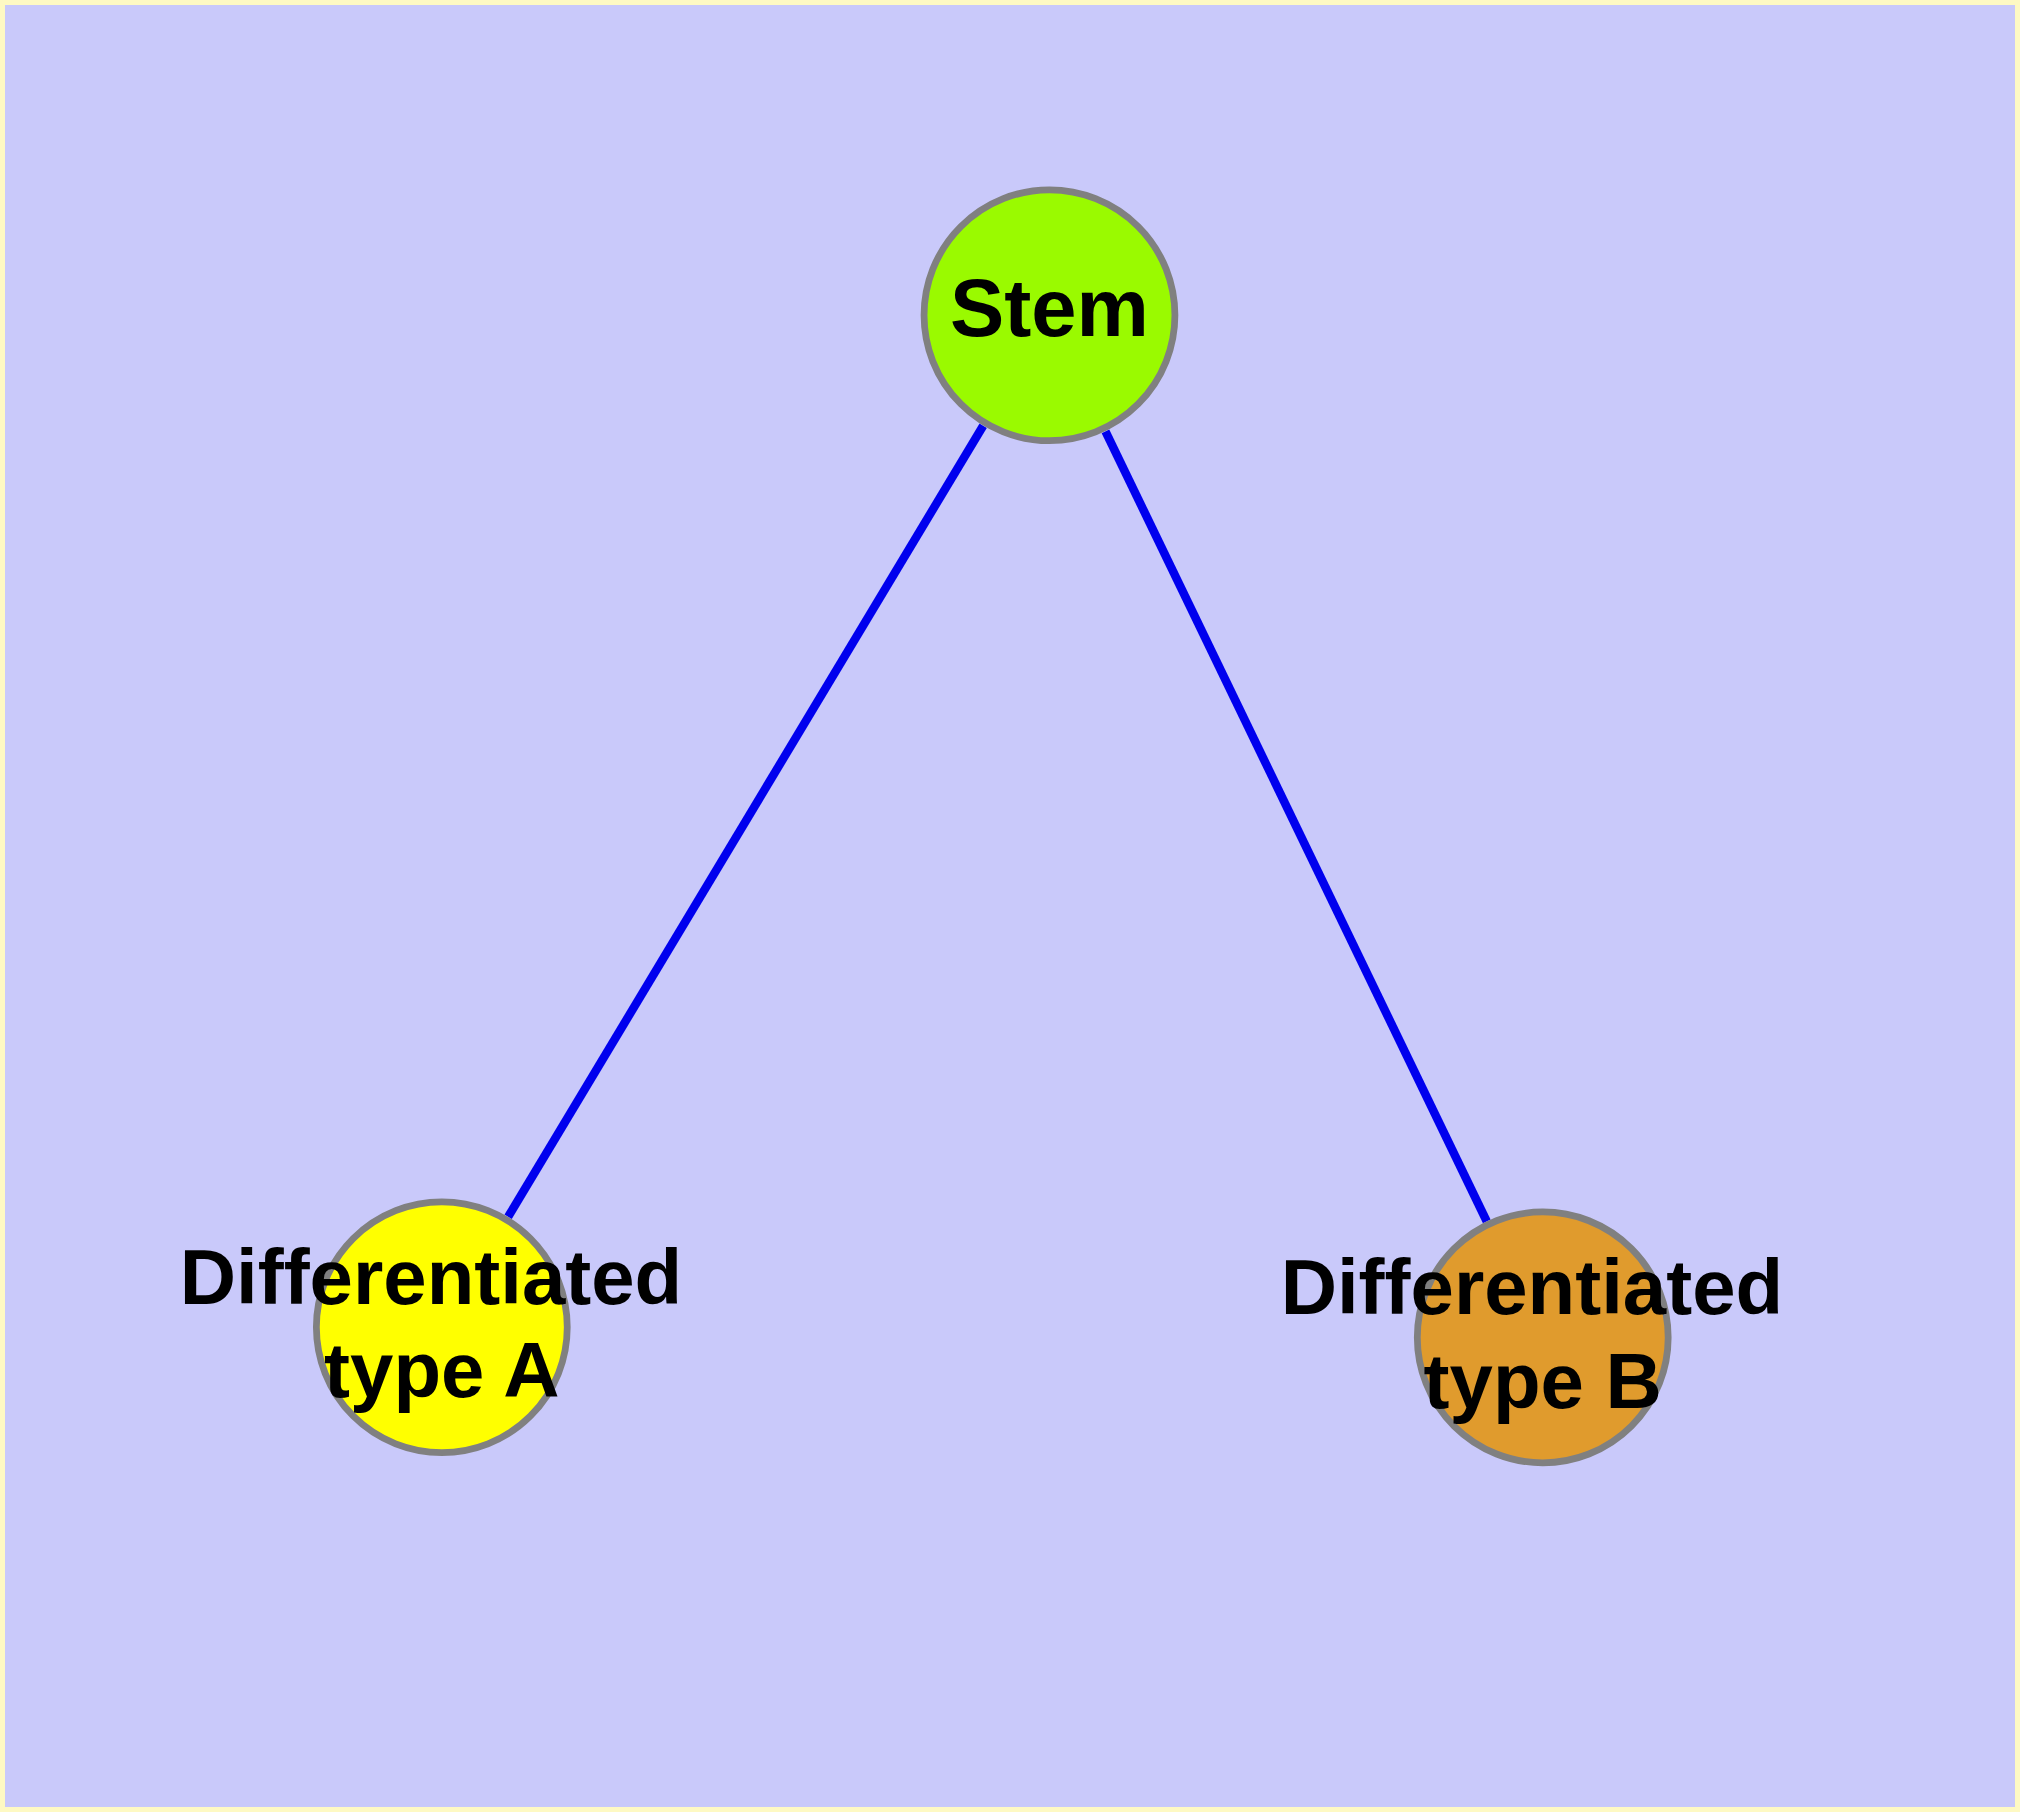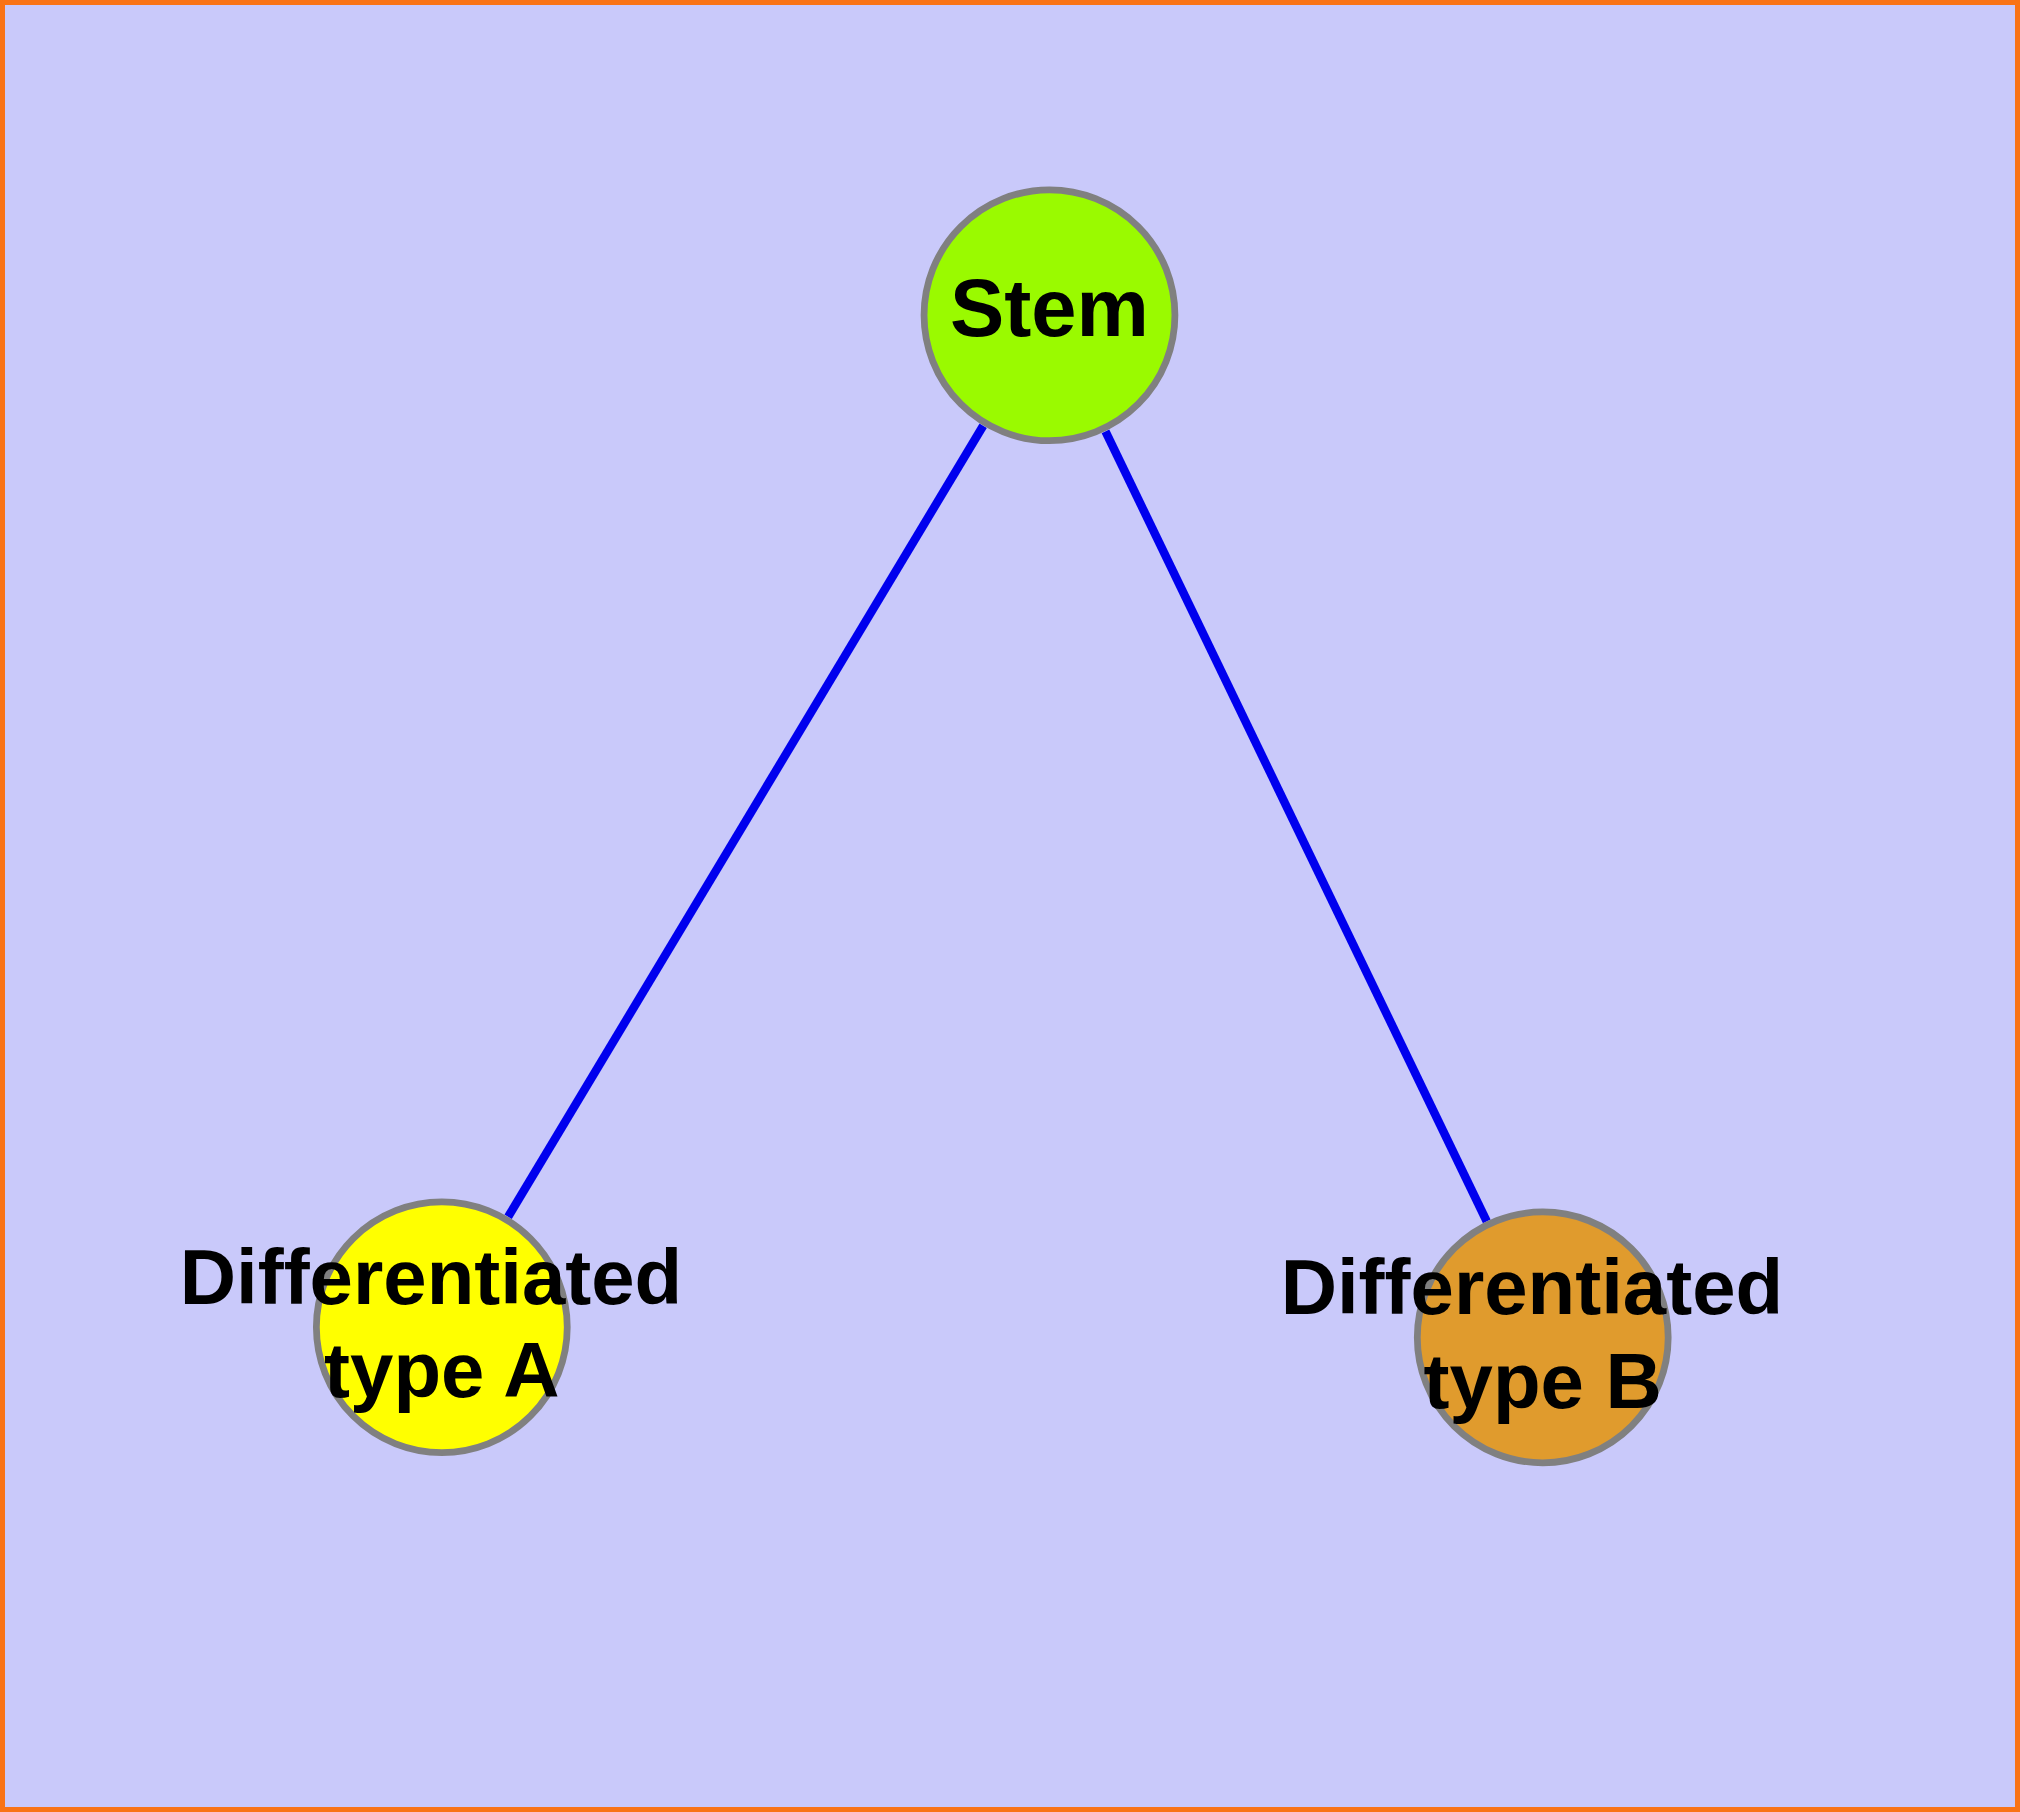--- a/index.html
+++ b/index.html
@@ -4,21 +4,21 @@
 <style>
   html, body {
     margin: 0;
     padding: 0;
     background: #ffffff;
   }
   #stage {
     position: relative;
     width: 2021px;
     height: 1812px;
-    background: #f97316;
+    background: #fef9c3;
     overflow: hidden;
     font-family: "Liberation Sans", sans-serif;
   }
   #canvas-bg {
     position: absolute;
     left: 5.1px;
     top: 5.1px;
     width: 2010px;
     height: 1802px;
     background: #c9c9fa;

